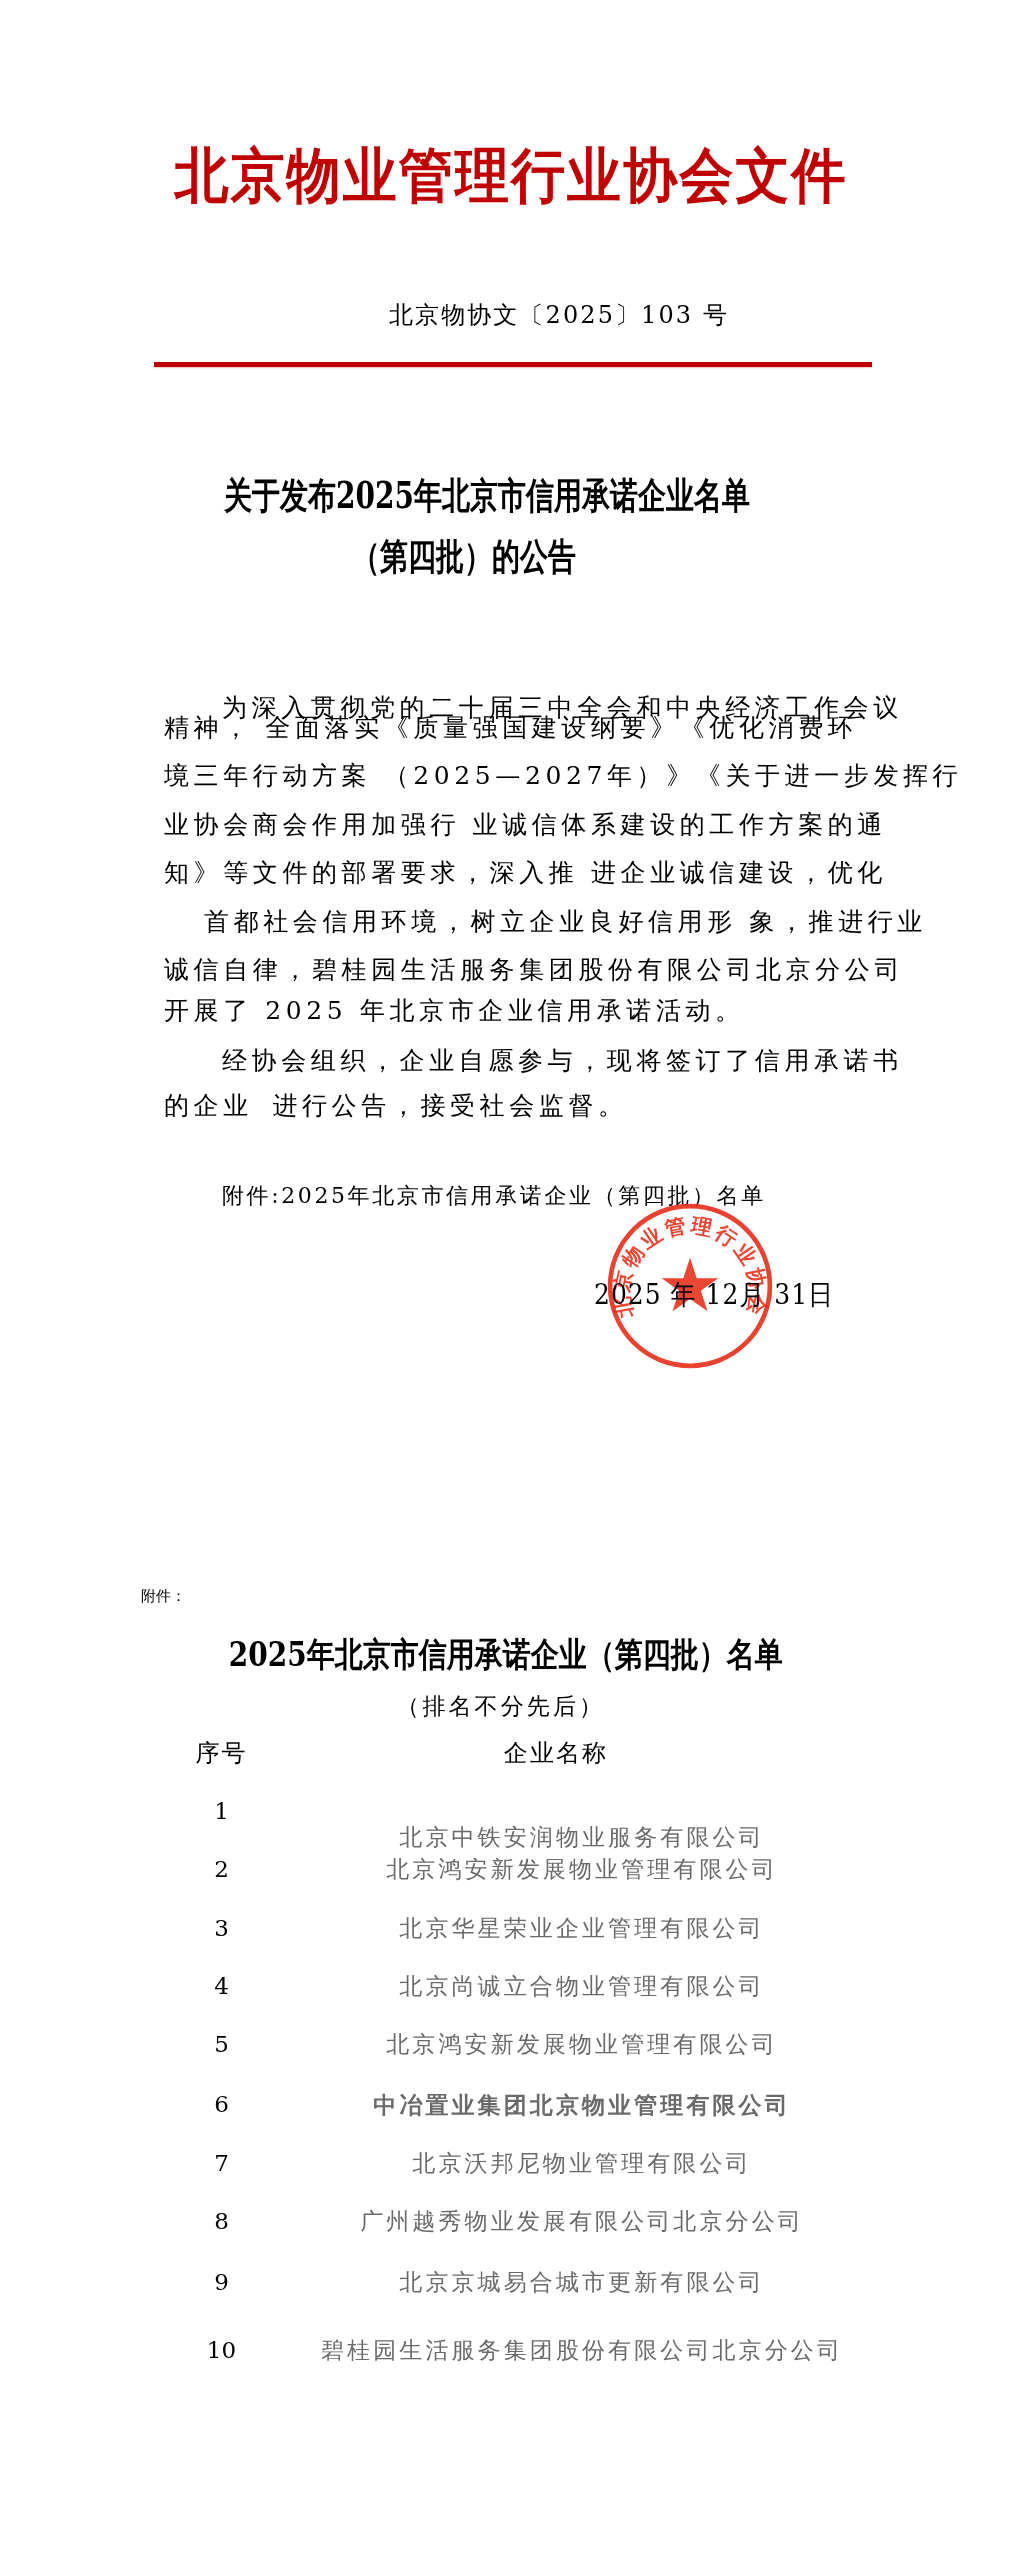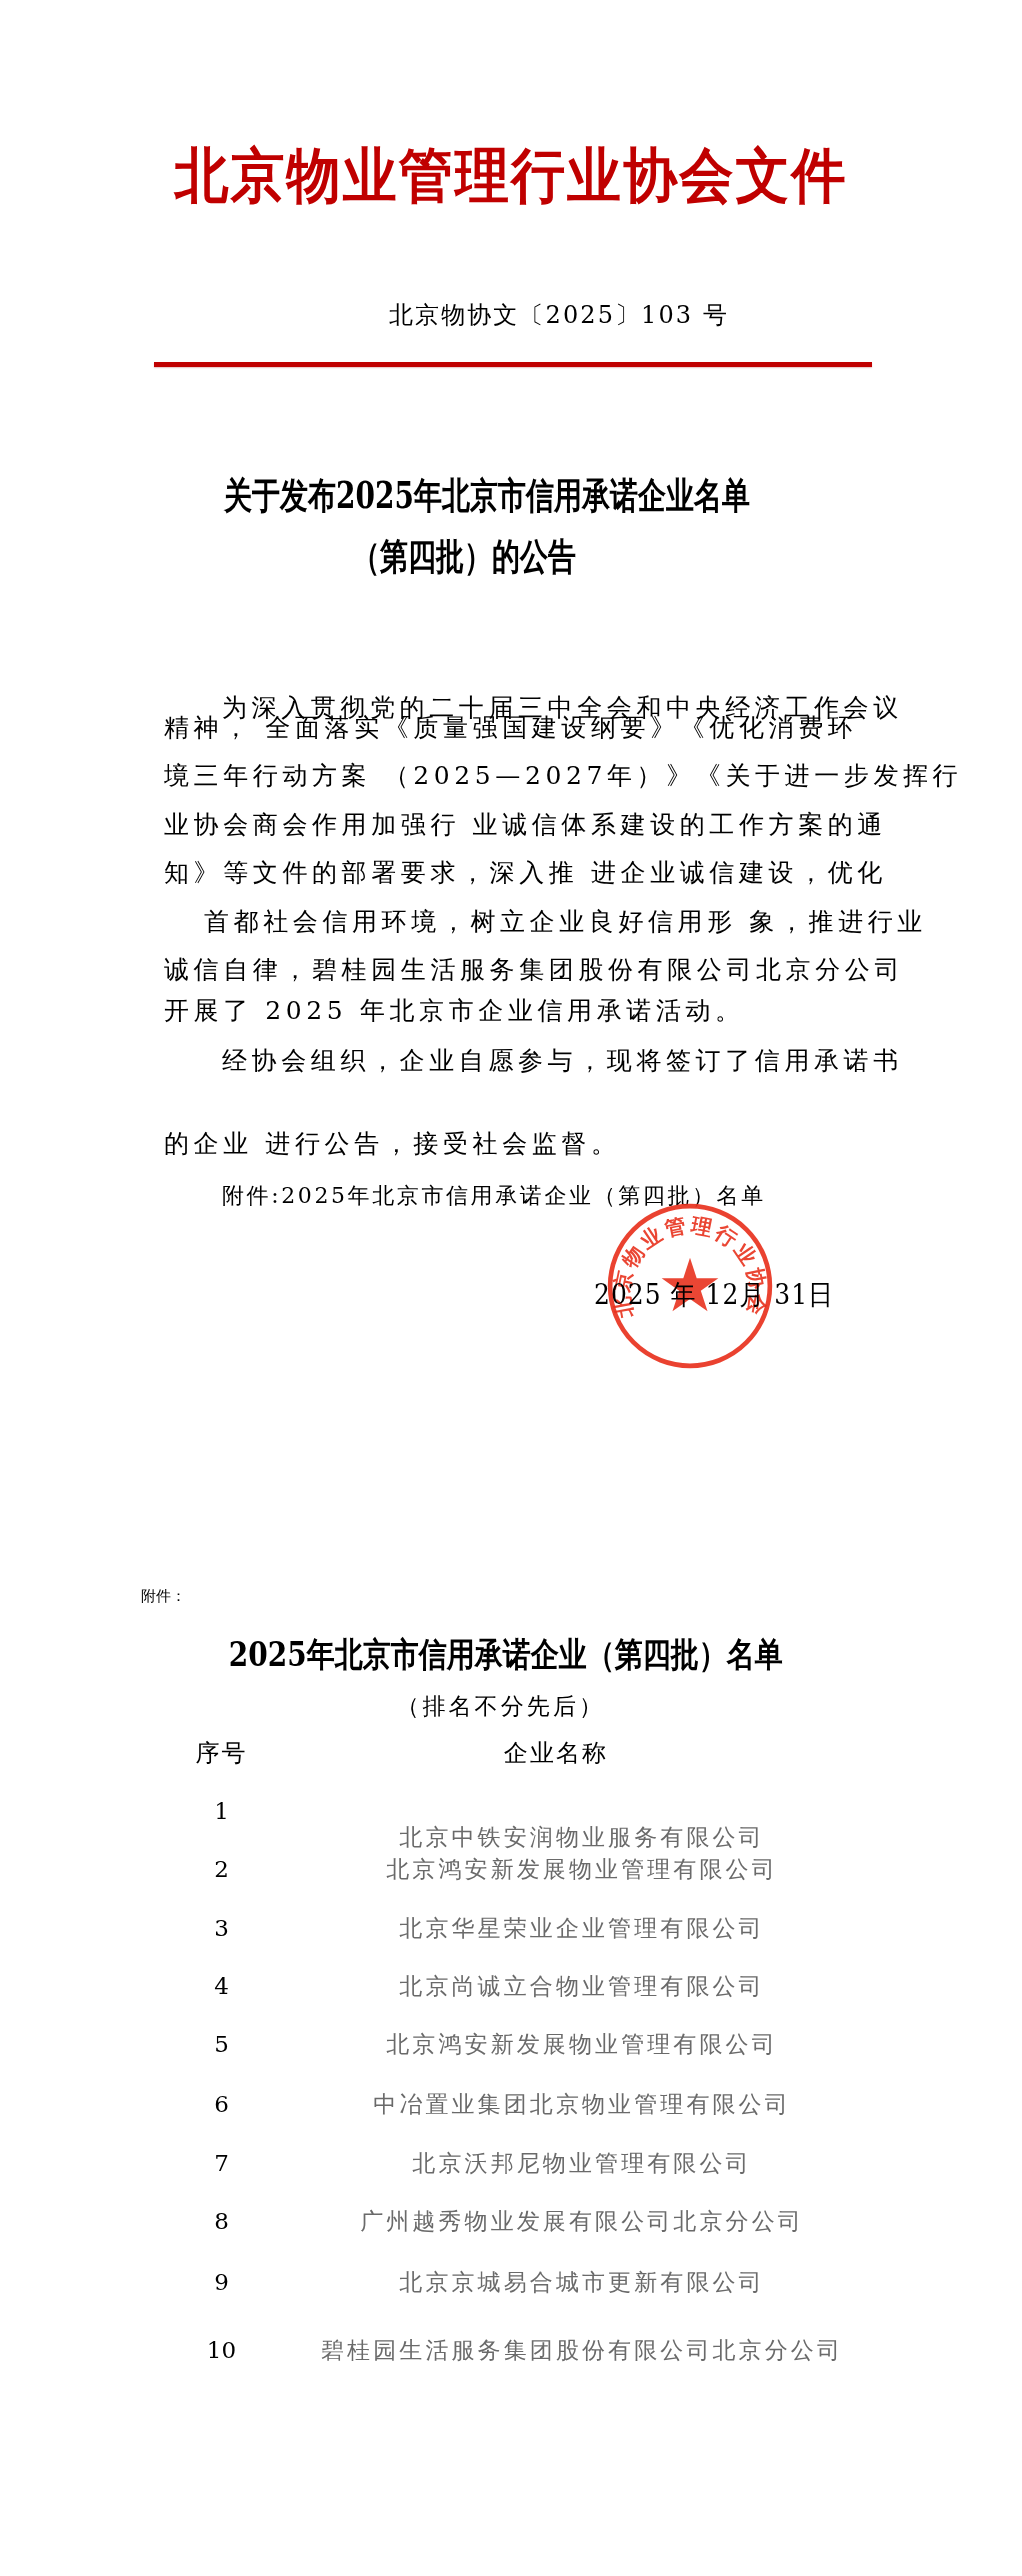--- a/index.html
+++ b/index.html
@@ -55,21 +55,21 @@
 <div class="abs para indent" style="top:664px;margin-top:28px;">为深入贯彻党的二十届三中全会和中央经济工作会议</div>
 <div class="abs para" style="top:712px;">精神， 全面落实《质量强国建设纲要》《优化消费环</div>
 <div class="abs para" style="top:760px;">境三年行动方案 （2025—2027年）》《关于进一步发挥行</div>
 <div class="abs para" style="top:809px;">业协会商会作用加强行 业诚信体系建设的工作方案的通</div>
 <div class="abs para" style="top:857px;">知》等文件的部署要求，深入推 进企业诚信建设，优化</div>
 <div class="abs para" style="top:906px;margin-left:40px;">首都社会信用环境，树立企业良好信用形 象，推进行业</div>
 <div class="abs para" style="top:954px;">诚信自律，碧桂园生活服务集团股份有限公司北京分公司</div>
 <div class="abs para" style="top:995px;">开展了 2025 年北京市企业信用承诺活动。</div>
 
 <div class="abs para indent" style="top:1045px;">经协会组织，企业自愿参与，现将签订了信用承诺书</div>
-<div class="abs para" style="top:1128px;">的企业 进行公告，接受社会监督。</div>
+<div class="abs para" style="top:1092px;font-family:Liberation Mono, monospace;">的企业 进行公告，接受社会监督。</div>
 
 <div id="attachment-ref" class="abs">附件:2025年北京市信用承诺企业（第四批）名单</div>
 
 <svg id="stamp" class="abs" viewBox="0 0 326 326">
   <defs>
     <path id="seal-arc" d="M 70 250 A 118 118 0 1 1 256 250"></path>
   </defs>
   <circle cx="163" cy="163" r="155" fill="none" stroke="#E8321E" stroke-width="9" opacity="0.92"></circle>
   <polygon points="163,108 176,148 218,148 184,172 197,212 163,188 129,212 142,172 108,148 150,148" fill="#E8321E" opacity="0.9"></polygon>
   <text font-family="DejaVu Sans, sans-serif" font-size="40" font-weight="bold" fill="#E8321E" opacity="0.9" letter-spacing="6">
@@ -102,21 +102,21 @@
   <div>
     <div class="abs td-no col-no" style="top:1972px;">4</div>
     <div class="abs td-name col-name" style="top:1972px;">北京尚诚立合物业管理有限公司</div>
   </div>
   <div>
     <div class="abs td-no col-no" style="top:2030px;">5</div>
     <div class="abs td-name col-name" style="top:2030px;">北京鸿安新发展物业管理有限公司</div>
   </div>
   <div>
     <div class="abs td-no col-no" style="top:2090px;">6</div>
-    <div class="abs td-name col-name" style="top:2090px;">中冶置业集团北京物业管理有限公司</div>
+    <div class="abs td-name col-name" style="top:2090px;font-weight:bold;">中冶置业集团北京物业管理有限公司</div>
   </div>
   <div>
     <div class="abs td-no col-no" style="top:2149px;">7</div>
     <div class="abs td-name col-name" style="top:2149px;">北京沃邦尼物业管理有限公司</div>
   </div>
   <div>
     <div class="abs td-no col-no" style="top:2207px;">8</div>
     <div class="abs td-name col-name" style="top:2207px;">广州越秀物业发展有限公司北京分公司</div>
   </div>
   <div>

